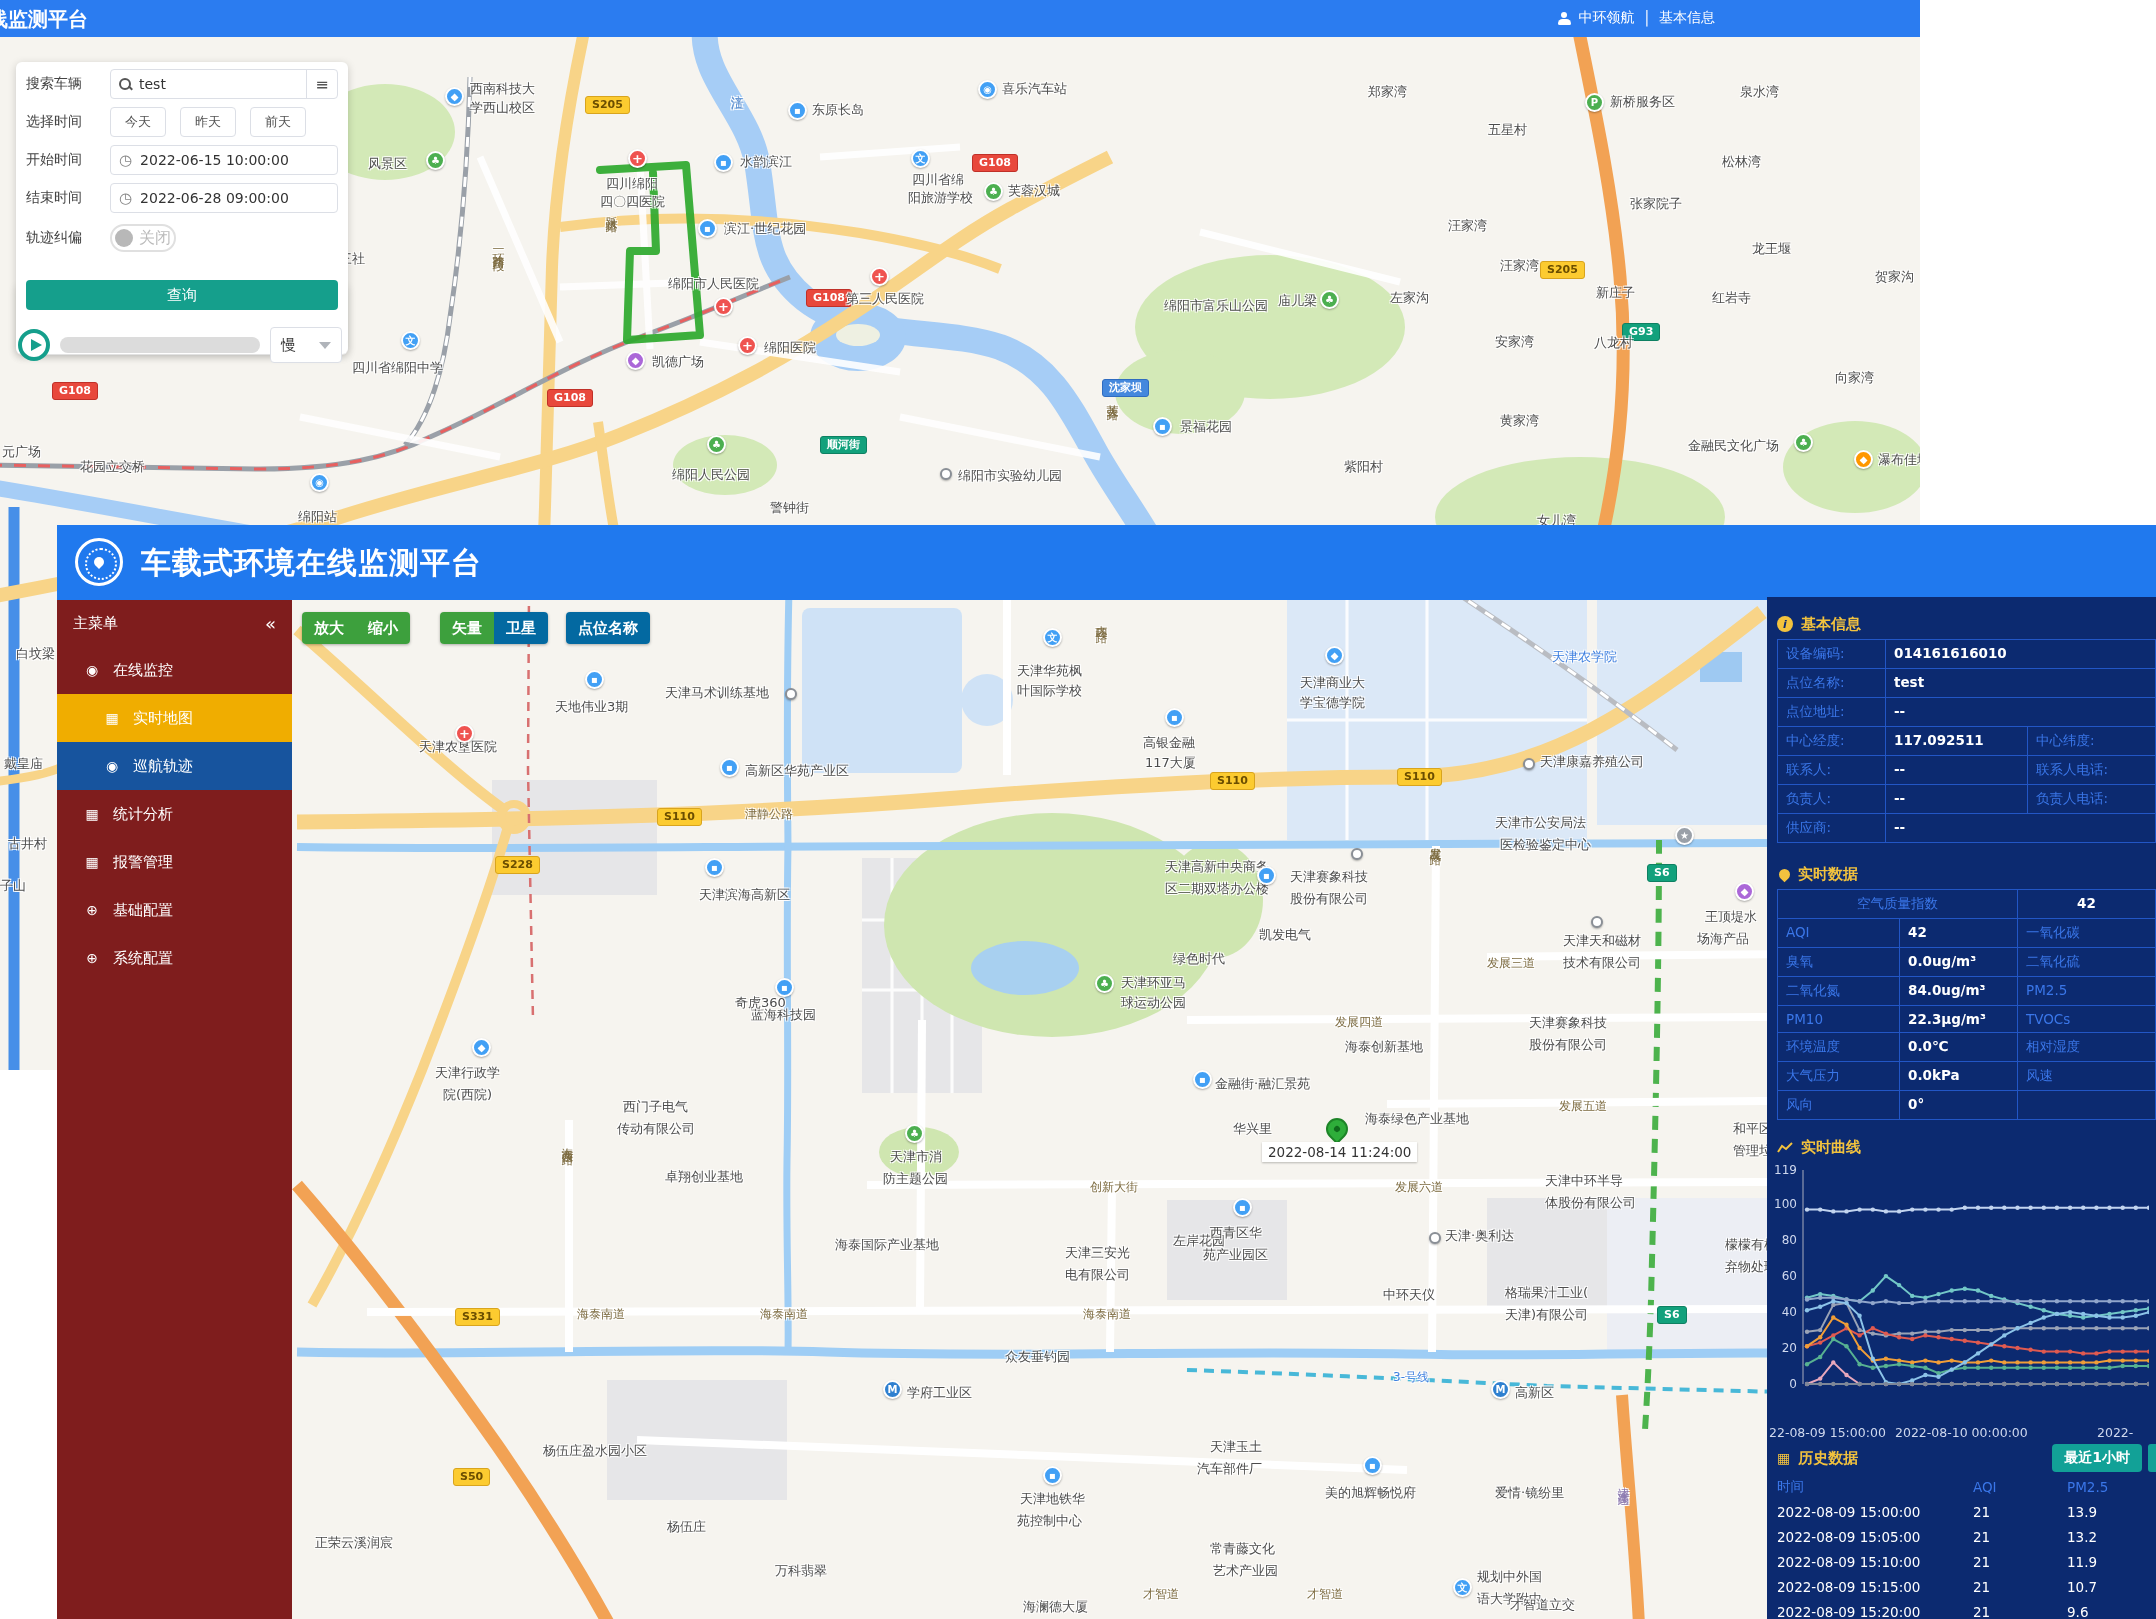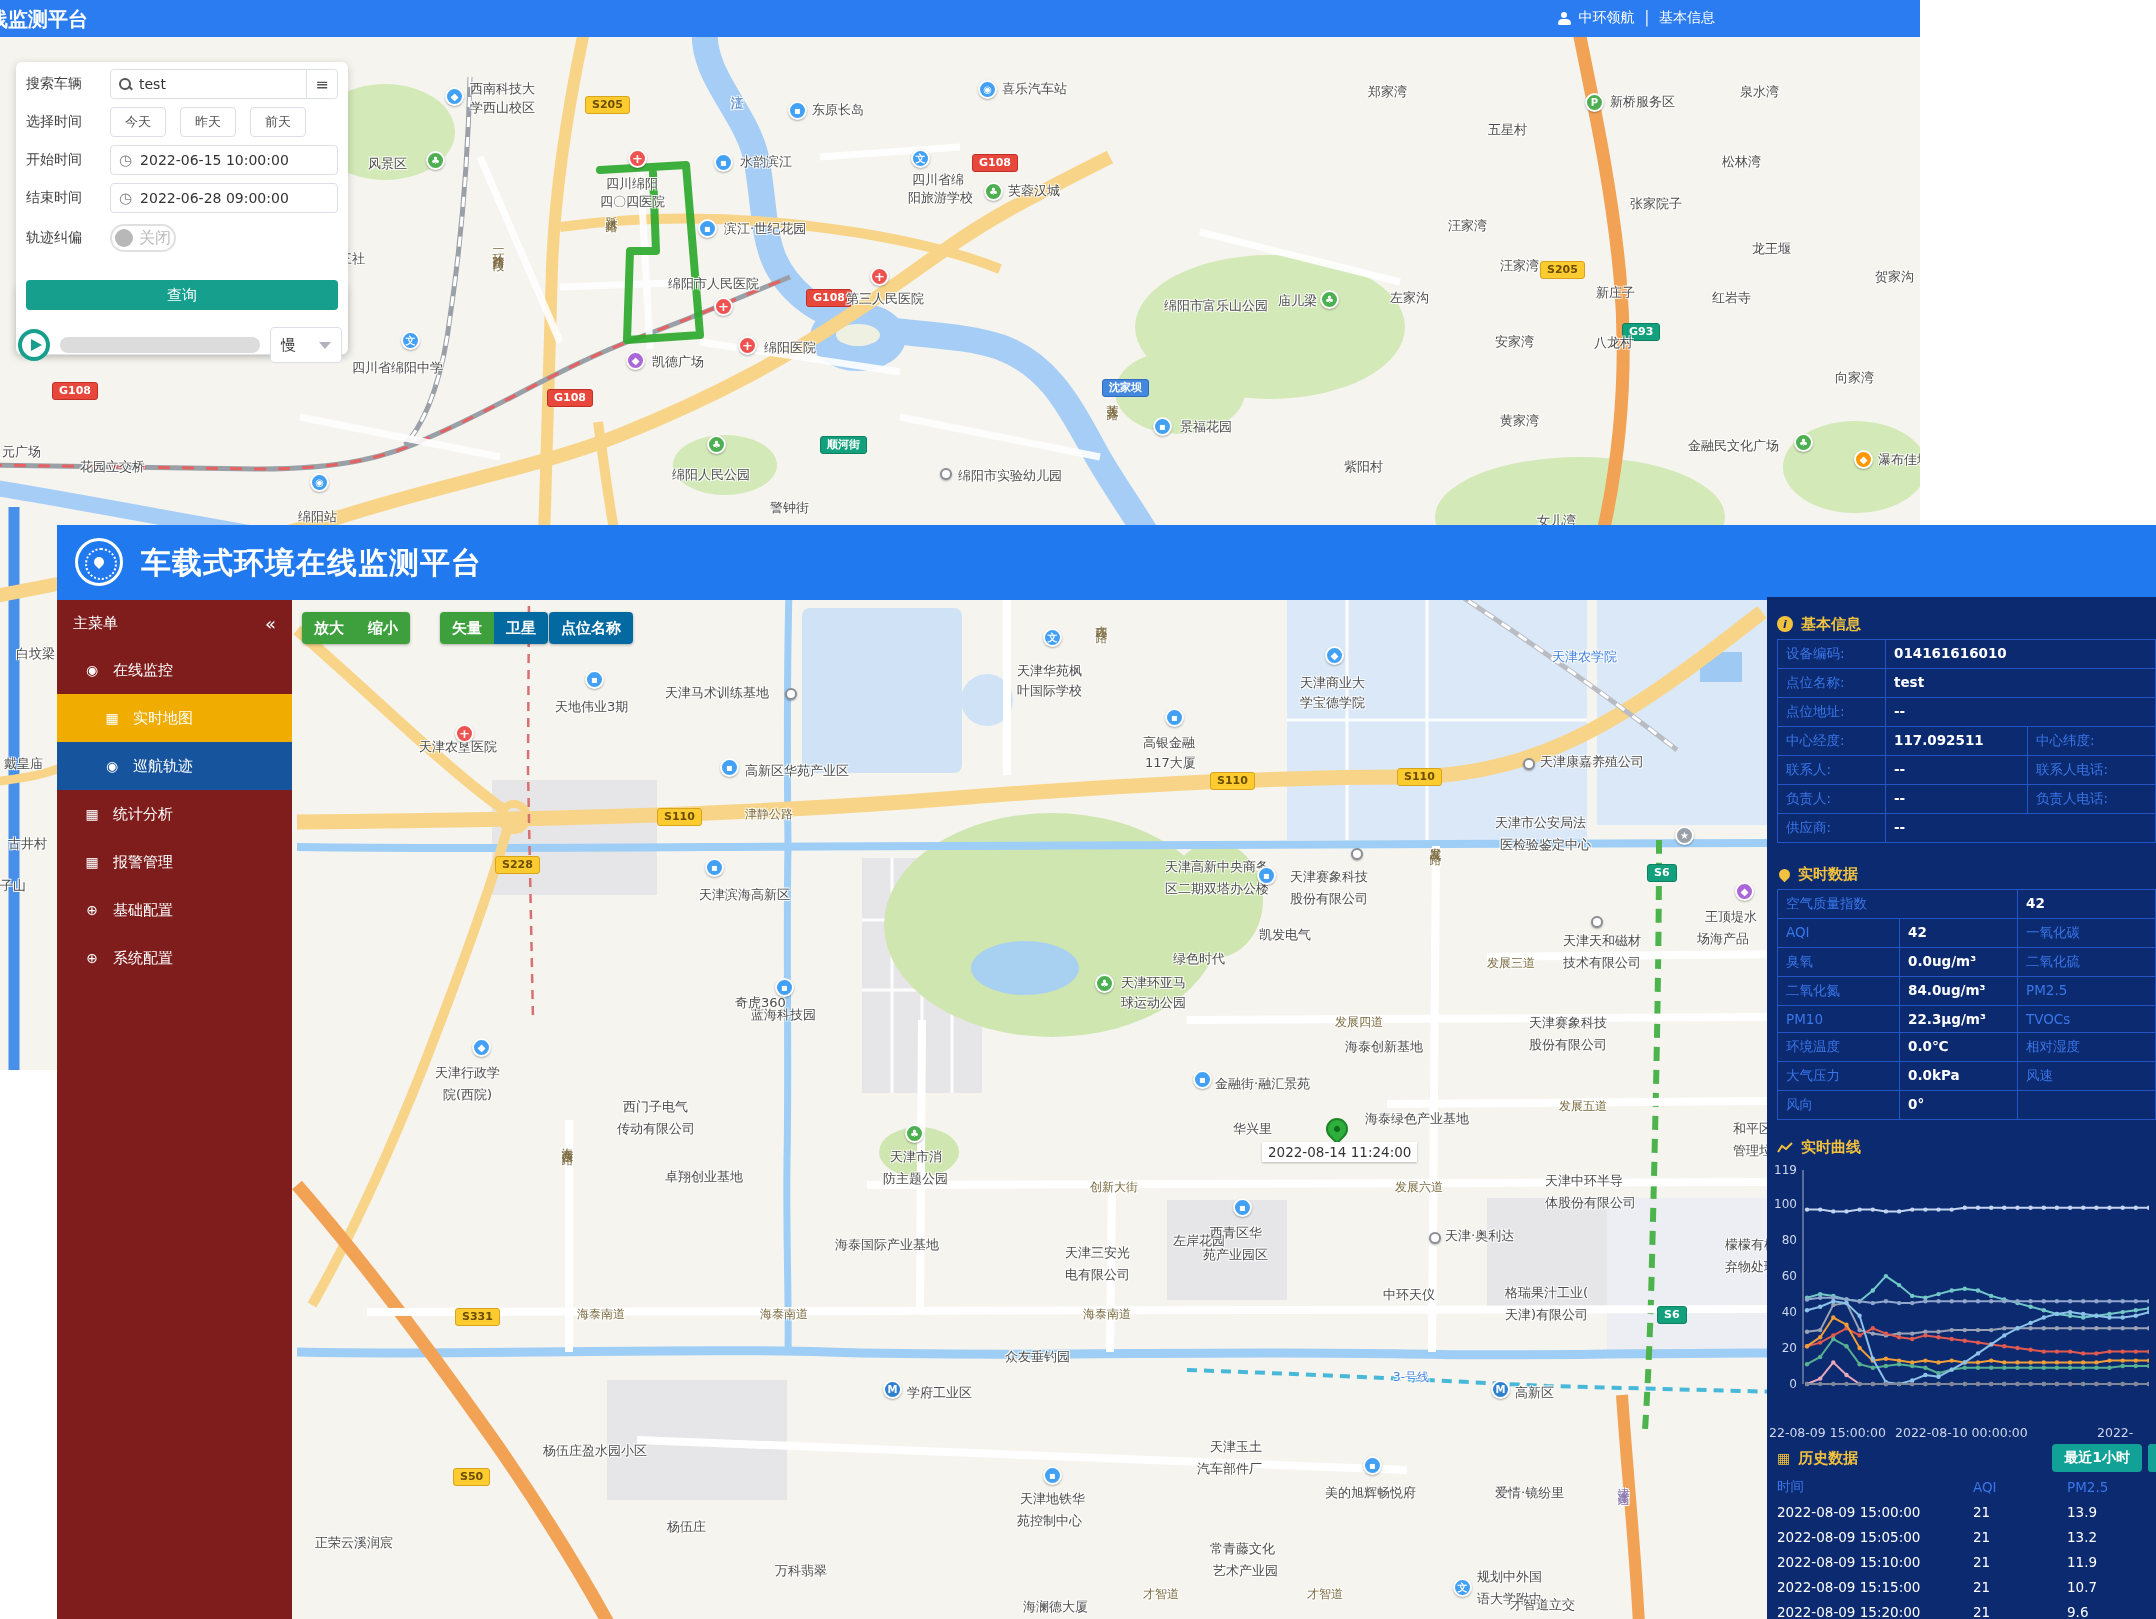--- a/index.html
+++ b/index.html
@@ -570,21 +570,21 @@
         </div>
 
       <div class="mapbtn" style="left:10px;top:12px;">
         <span class="seg grn">放大</span>
         <span class="seg grn">缩小</span>
       </div>
       <div class="mapbtn" style="left:148px;top:12px;">
         <span class="seg grn">矢量</span>
         <span class="seg gry">卫星</span>
       </div>
-      <div class="mapbtn" style="left:257px;top:12px;">
+      <div class="mapbtn" style="left:274px;top:12px;">
         <span class="seg gry">点位名称</span>
       </div>
 
       <div class="pin" style="left:1034px;top:518px;"></div>
       <div class="pin-label" style="left:970px;top:542px;">2022-08-14 11:24:00</div>
     </div>
 
     <div class="panel">
       <div style="height:14px"></div>
       <div class="sec-head">
@@ -624,21 +624,21 @@
             <div class="icell ival">--</div>
           </div>
         </div>
 
       <div style="height:18px"></div>
       <div class="sec-head">
         <span class="drop-ic"></span>
         <span>实时数据</span>
       </div>
       <div class="itable" id="rt-table">
-          <div class="irow" style="grid-template-columns: 240px auto;">
+          <div class="irow" style="grid-template-columns: 240px auto; text-align: center;">
             <div class="icell ilab">空气质量指数</div>
             <div class="icell ival">42</div>
           </div>
           <div class="irow" style="grid-template-columns: 122px 118px auto;">
             <div class="icell ilab">AQI</div>
             <div class="icell ival">42</div>
             <div class="icell ilab">一氧化碳</div>
           </div>
           <div class="irow" style="grid-template-columns: 122px 118px auto;">
             <div class="icell ilab">臭氧</div>

